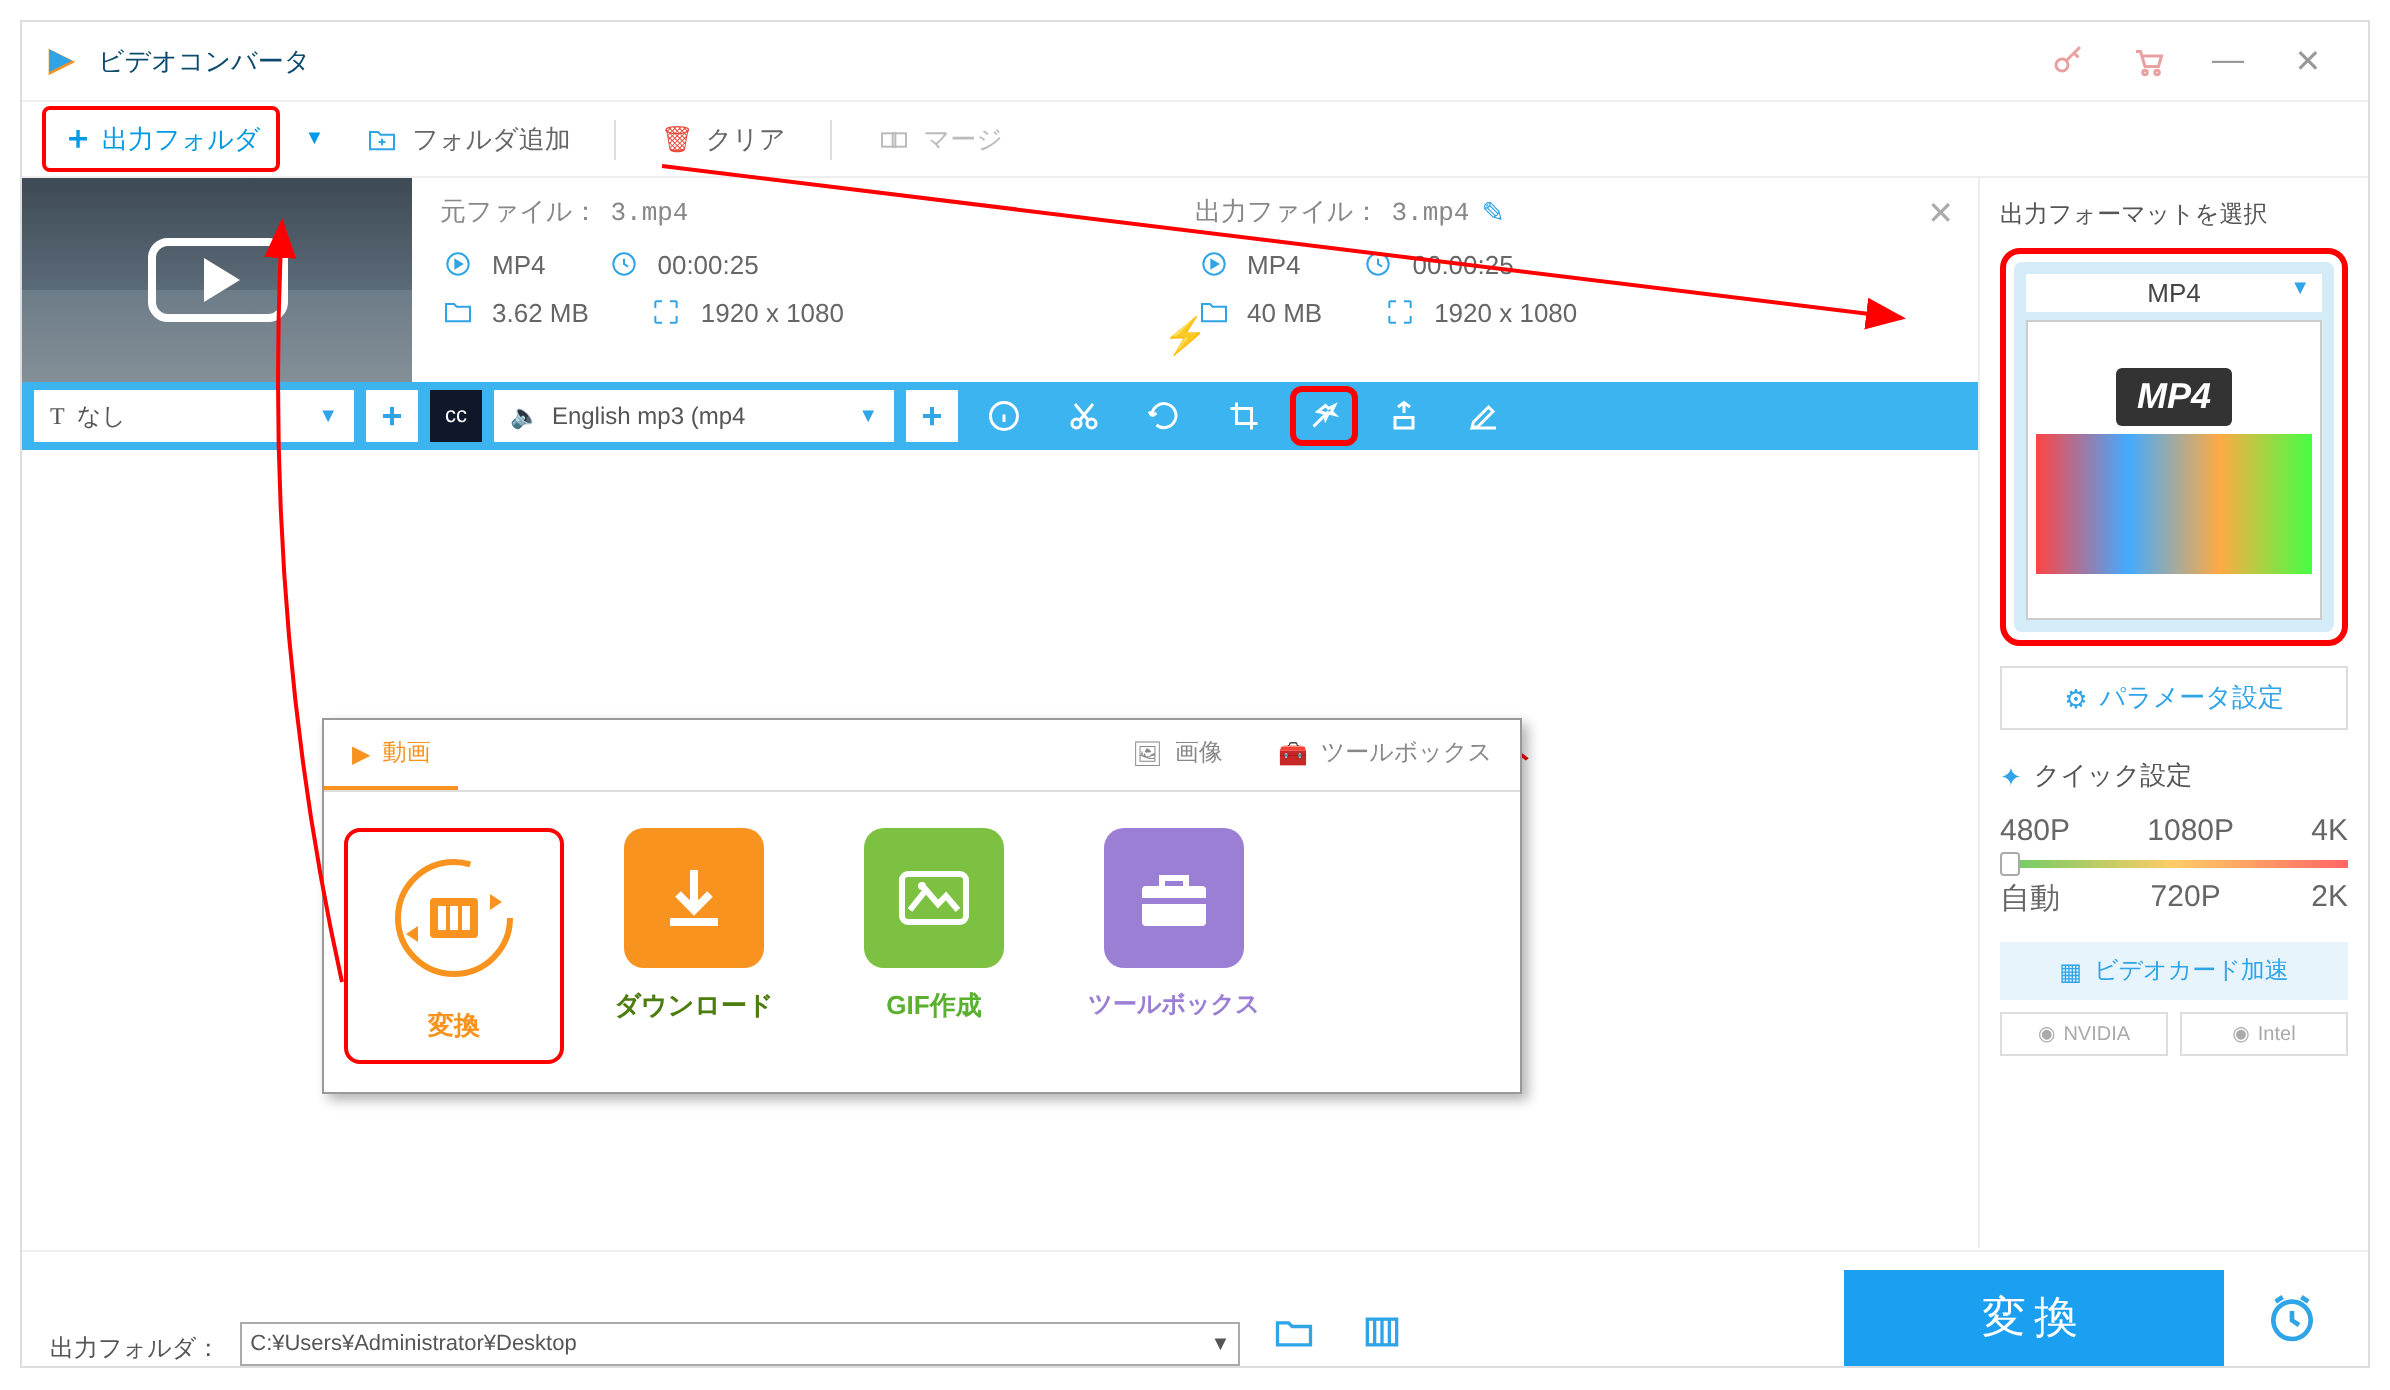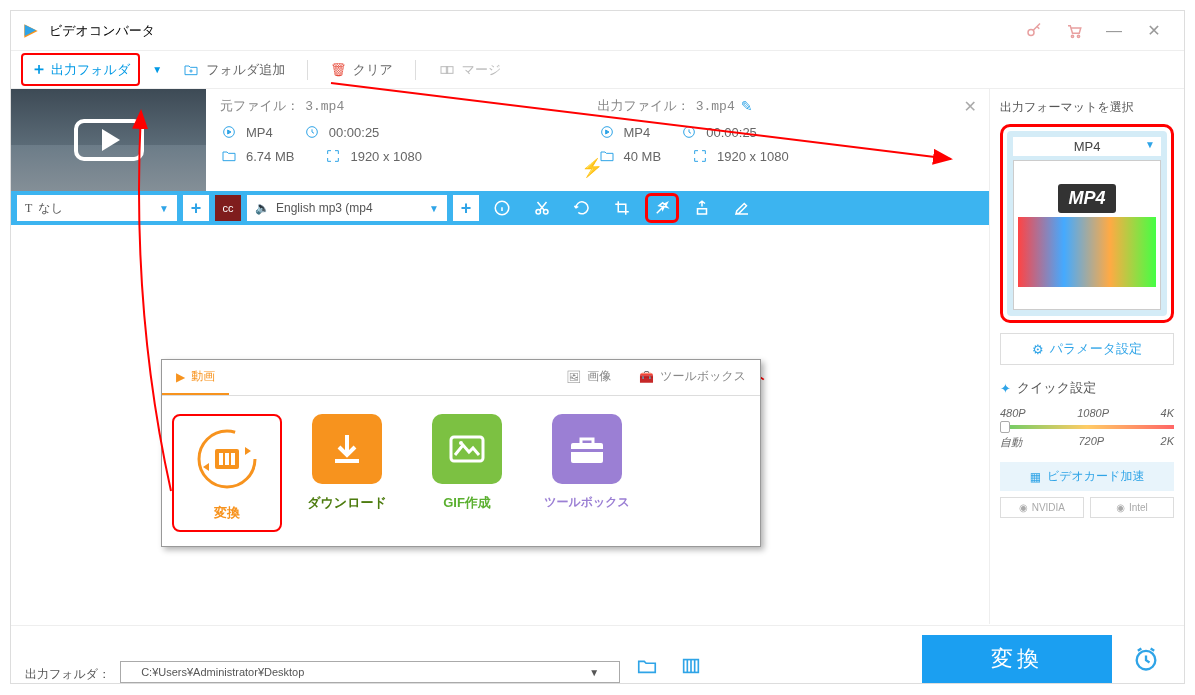--- a/index.html
+++ b/index.html
@@ -2,21 +2,21 @@
 <html><head>
 <meta charset="utf-8">
 <style>
   * { box-sizing: border-box; margin: 0; padding: 0; font-family: "Meiryo", "MS PGothic", sans-serif; }
   body { width: 1195px; height: 695px; background: #fff; position: relative; overflow: hidden; }
   .window { border: 1px solid #ddd; width: 1175px; height: 674px; margin: 10px; background: #fff; position: relative; }
 
   
   .titlebar { height: 40px; display: flex; align-items: center; padding: 0 10px; border-bottom: 1px solid #eee; }
   .titlebar .logo { width: 20px; height: 20px; margin-right: 8px; }
-  .titlebar .title { font-size: 13px; color: #000000; flex: 1; }
+  .titlebar .title { font-size: 13px; color: #0c4a6e; flex: 1; }
   .titlebar .sys { width: 40px; height: 40px; display: flex; align-items: center; justify-content: center; color: #999; cursor: pointer; }
   .titlebar .key svg, .titlebar .cart svg { stroke: #e8a0a0; }
 
   
   .toolbar { height: 38px; display: flex; align-items: center; padding: 0 10px; gap: 8px; border-bottom: 1px solid #eee; }
   .btn-file-add { display: flex; align-items: center; border: 2px solid red; border-radius: 4px; padding: 4px 8px; color: #0099e5; font-size: 13px; cursor: pointer; gap:4px;}
   .btn-file-add .plus { color: #0099e5; font-weight: bold; font-size:16px;}
   .dropdown-arrow { color: #0099e5; font-size: 10px; cursor:pointer; padding:0 4px;}
   .tb-item { display: flex; align-items: center; gap: 6px; color: #666; font-size: 13px; cursor: pointer; padding: 4px 8px; }
   .tb-item.merge { color: #bbb; }
@@ -80,32 +80,32 @@
   .fmt-inner { background:#d4ecf7; padding:6px; border-radius:4px;}
   .fmt-label { background:#fff; text-align:center; font-size:13px; padding:2px; color:#444; position:relative;}
   .fmt-label .dd { position:absolute; right:6px; color:#2fa4e7; font-size:10px;}
   .fmt-thumb { background:#fff; border:1px solid #ccc; padding:4px; margin-top:4px;}
   .mp4-card { height:140px; background:#fff; position:relative; display:flex; flex-direction:column; align-items:center; justify-content:center;}
   .mp4-badge { background:#333; color:#fff; font-weight:bold; padding:4px 10px; border-radius:3px; font-size:18px; font-style:italic;}
   .mp4-strip { height:70px; width:100%; background:linear-gradient(90deg,#f44,#4af,#fa4,#4f4); margin-top:4px; position:relative;}
   .param-btn { margin-top:10px; border:1px solid #ddd; padding:6px; text-align:center; font-size:13px; color:#2fa4e7; cursor:pointer; display:flex; align-items:center; justify-content:center; gap:6px;}
   .quick-hdr { margin-top:14px; font-size:13px; color:#555; display:flex; align-items:center; gap:6px;}
   .quick-hdr::before { content:"✦"; color:#2fa4e7;}
-  .res-grid { margin-top:8px; font-size:11px; color:#666;font-style:italic;}
+  .res-grid { margin-top:8px; font-size:15px; color:#666;}
   .res-row { display:flex; justify-content:space-between; padding:2px 0;}
   .res-bar { height:4px; background:linear-gradient(90deg,#6c6,#fc6,#f66); margin:4px 0; position:relative;}
   .res-bar .knob { position:absolute; left:0; top:-4px; width:10px; height:12px; background:#fff; border:1px solid #aaa; border-radius:2px;}
   .gpu-btn { margin-top:10px; background:#e8f4fb; padding:6px; font-size:12px; color:#2fa4e7; text-align:center; cursor:pointer; display:flex; align-items:center; justify-content:center; gap:6px;}
   .gpu-row { display:flex; gap:6px; margin-top:6px;}
   .gpu-chip { flex:1; border:1px solid #ddd; padding:4px; font-size:10px; color:#aaa; text-align:center; display:flex; align-items:center; justify-content:center; gap:4px;}
 
   
   .bottom { position:absolute; bottom:0; left:0; right:0; height:58px; border-top:1px solid #eee; display:flex; align-items:flex-end; padding:0 14px; gap:10px;}
   .out-lbl { font-size:12px; color:#555;}
-  .out-field { flex:0 0 500px; height:22px; border:1px solid #aaa; display:flex; align-items:center; padding:0 20px; font-size:11px; color:#555;}
+  .out-field { flex:0 0 500px; height:22px; border:1px solid #aaa; display:flex; align-items:center; padding:0 4px; font-size:11px; color:#555;}
   .out-field .dd { margin-left:auto; font-size:10px;}
   .bottom .ico-btn { width:34px; height:34px; display:flex; align-items:center; justify-content:center; cursor:pointer;}
   .bottom .ico-btn svg { stroke:#2fa4e7; fill:none; stroke-width:1.8;}
   .convert-btn { margin-left:auto; background:#1b9ff1; color:#fff; width:190px; height:48px; display:flex; align-items:center; justify-content:center; font-size:22px; letter-spacing:4px; cursor:pointer;}
   .clock-btn { width:48px; height:48px; display:flex; align-items:center; justify-content:center; cursor:pointer;}
 
   
   .arrows { position:absolute; inset:0; pointer-events:none;}
 </style>
 </head>
@@ -206,21 +206,21 @@
                     <span>00:00:25</span>
                   </div>
               </div>
               <div class="info-grid">
                 <div class="info-cell">
                     <span class="ico">
                       <svg viewBox="0 0 24 24" width="16" height="16">
                         <path d="M3 6h6l2 2h10v11H3z"></path>
                       </svg>
                     </span>
-                    <span>6.74 MB</span>
+                    <span>3.62 MB</span>
                   </div>
                 <div class="info-cell">
                     <span class="ico">
                       <svg viewBox="0 0 24 24" width="16" height="16">
                         <path d="M4 4h5M4 4v5M20 4h-5M20 4v5M4 20h5M4 20v-5M20 20h-5M20 20v-5"></path>
                       </svg>
                     </span>
                     <span>1920 x 1080</span>
                   </div>
               </div>
@@ -275,21 +275,21 @@
         </div>
       </div>
 
       <div class="bluebar">
         <div class="bb-white bb-subtitle">
           <span style="font-family:serif;">T</span>
           <span>なし</span>
           <span style="margin-left:auto; color:#2fa4e7; font-size:10px;">▼</span>
         </div>
         <div class="bb-white bb-sq" style="color:#2fa4e7; font-size:18px; font-weight:bold;">+</div>
-        <div class="bb-white bb-sq" style="background:#7f1d1d; color:#fff; font-size:11px;">cc</div>
+        <div class="bb-white bb-sq" style="background:#0f172a; color:#fff; font-size:11px;">cc</div>
         <div class="bb-white bb-audio">
           <span>🔈</span>
           <span>English mp3 (mp4</span>
           <span class="dd">▼</span>
         </div>
         <div class="bb-white bb-sq" style="color:#2fa4e7; font-size:18px; font-weight:bold;">+</div>
         <div class="bb-icon">
             <svg viewBox="0 0 24 24" width="18" height="18">
               <circle cx="12" cy="12" r="9"></circle>
               <path d="M12 8v.01M12 11v5"></path>

